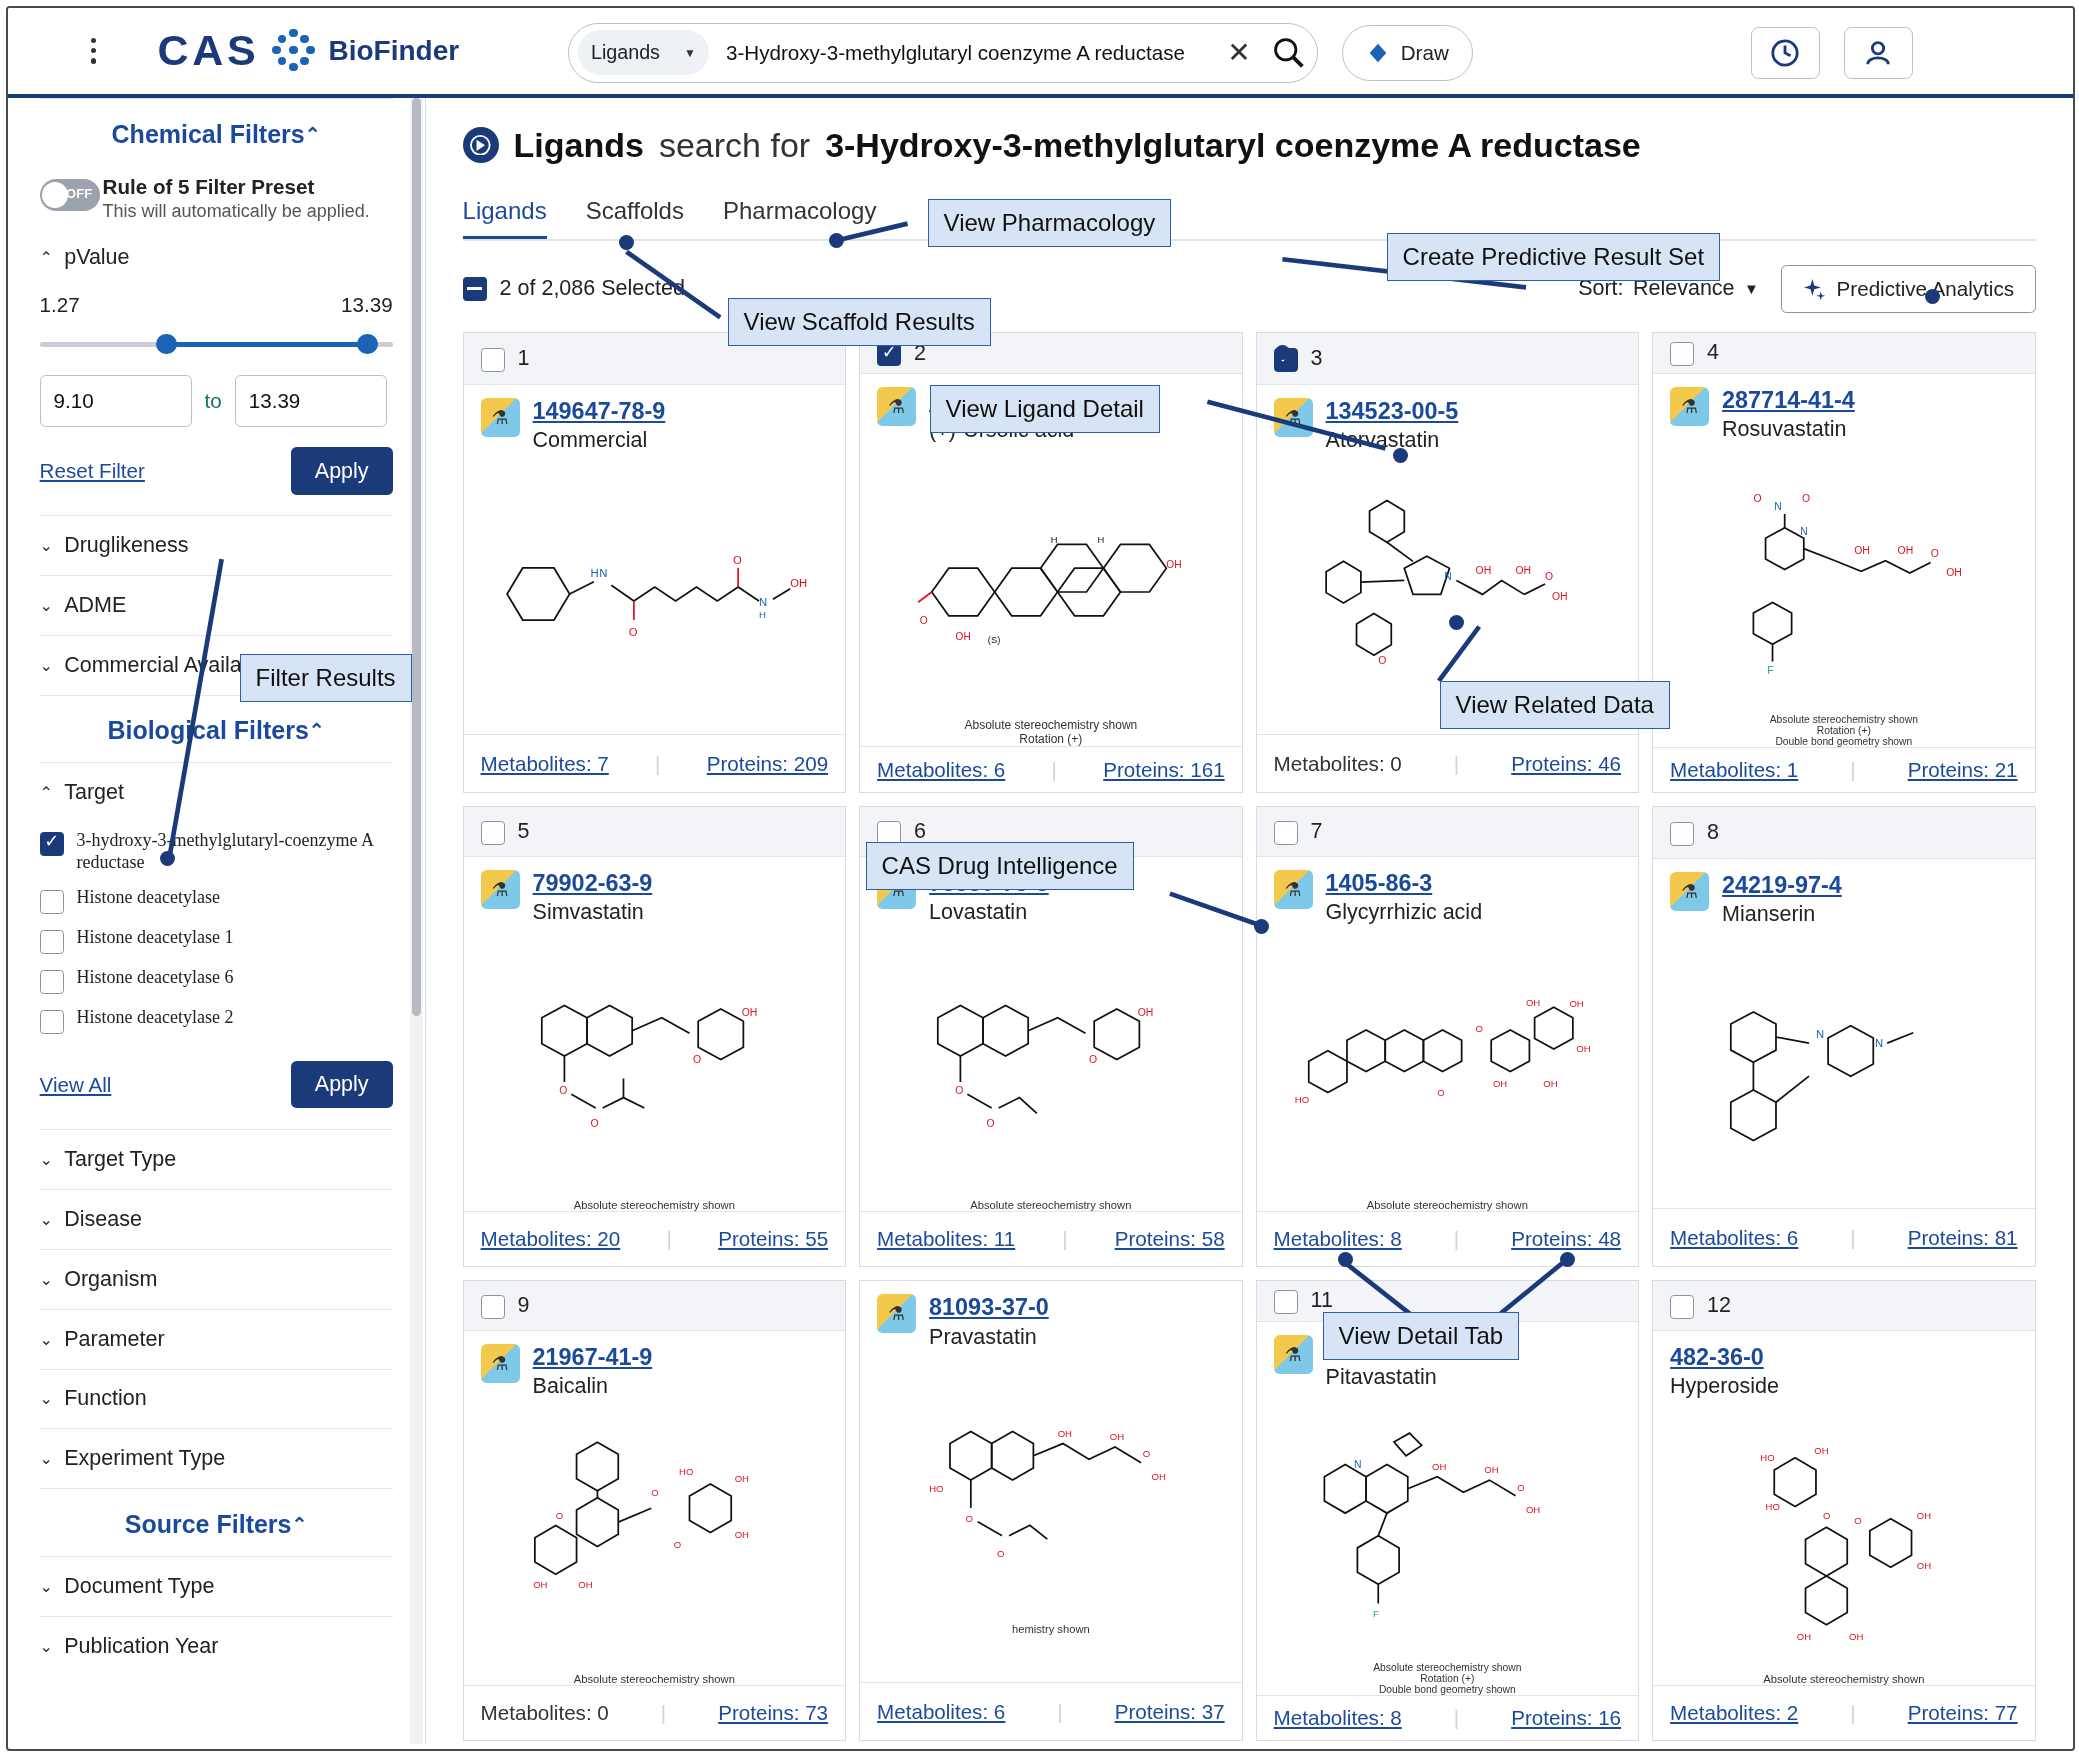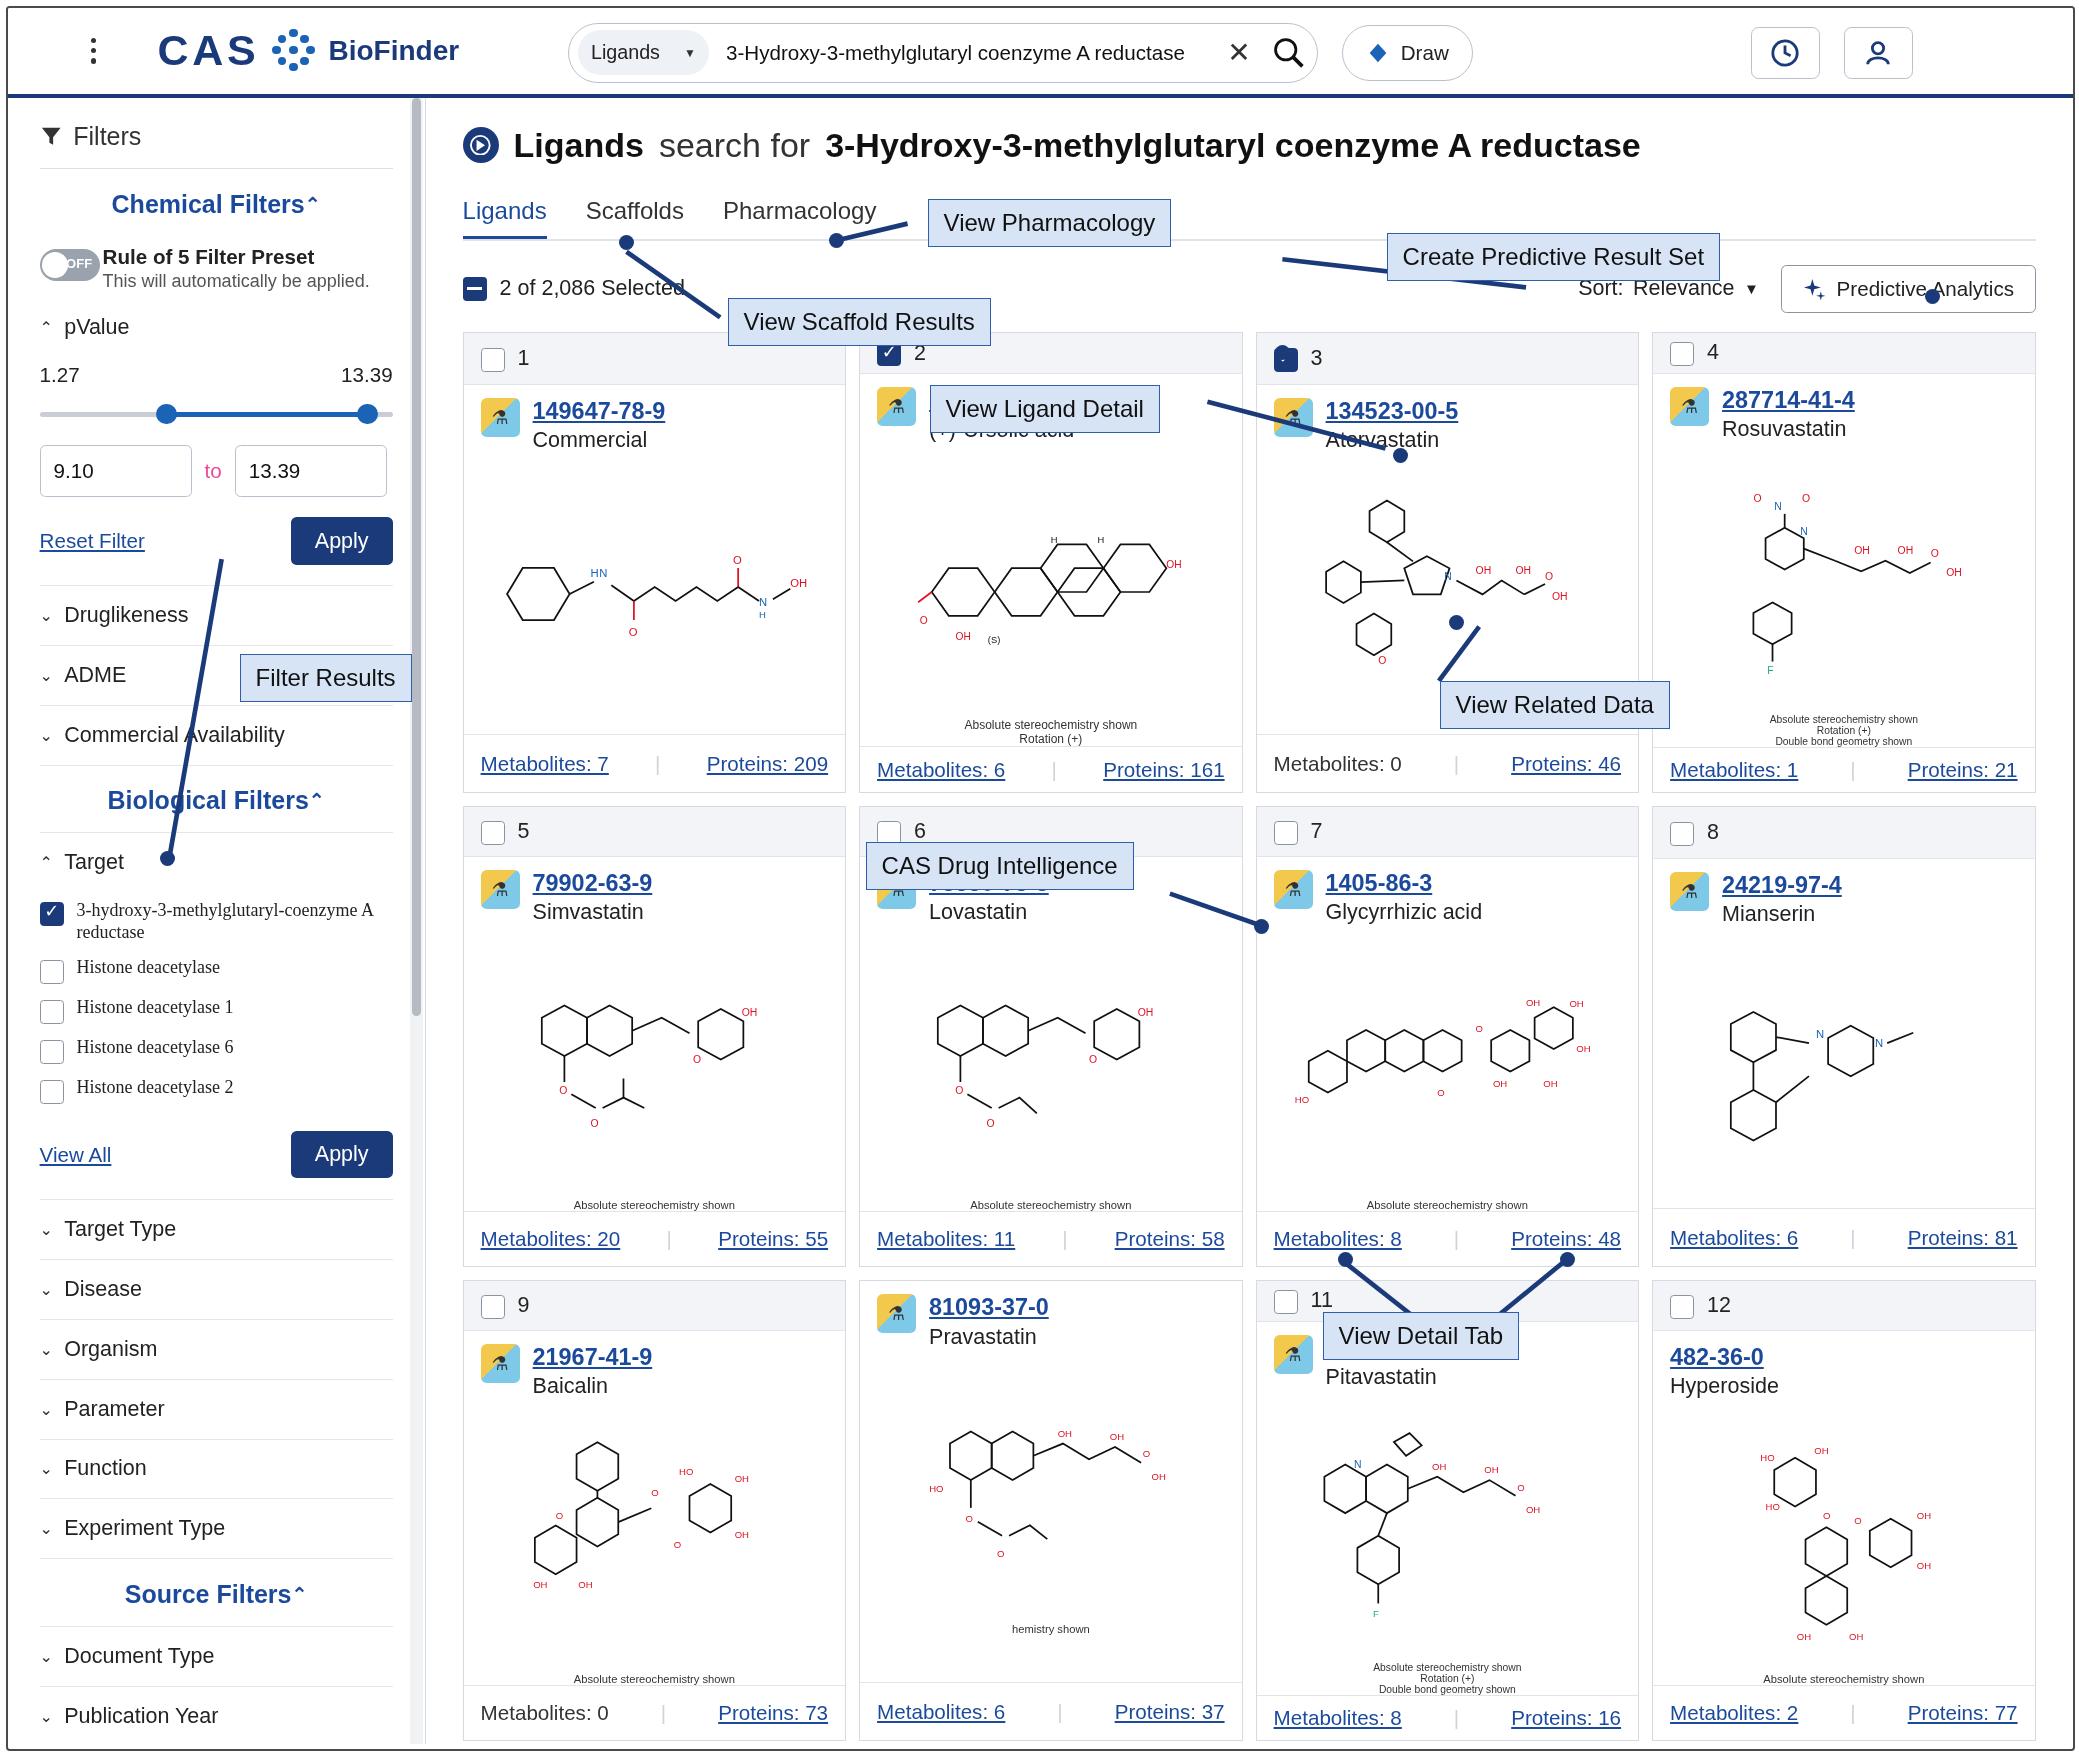--- a/index.html
+++ b/index.html
@@ -109,21 +109,21 @@
   .pv-vals { display:flex; justify-content:space-between; padding: 5.6px 32px 0; font-size: 20.6px; color:#222; }
   .slider { position:relative; margin: 17px 32px 0; height: 20.6px; }
   .slider .track { position:absolute; top:8.4px; left:0; right:0; height:4.7px; background:#c9ced6; border-radius:2.8px;}
   .slider .fill { position:absolute; top:8.4px; left:34%; right:6%; height:4.7px; background:#1b63b5; border-radius:2.8px;}
   .slider .h { position:absolute; top:0; width:20.6px; height:20.6px; border-radius:50%; background:#1b63b5; }
   .range-inputs { display:flex; align-items:center; gap:13px; padding: 20.6px 32px 0; }
   .range-inputs input {
     width: 152px; height: 52px; border:1.9px solid #b9c0cc; border-radius:5.6px;
     font-size: 20.6px; padding: 0 13px; color:#111; font-family:"Liberation Sans", sans-serif;
   }
-  .range-inputs .to { font-size:20.6px; color:#ec4899; }
+  .range-inputs .to { font-size:20.6px; color:#0f766e; }
   .reset-apply { display:flex; align-items:center; justify-content:space-between; padding: 20.6px 32px 20.6px; }
   .link { color:#1b4a9c; text-decoration:underline; font-size:20.6px; cursor:pointer; }
   .apply-btn {
     background:#1b3a7a; color:#fff; border:none; border-radius:5.6px;
     font-size:21.5px; padding: 11.2px 24px; cursor:pointer; font-family:"Liberation Sans", sans-serif;
   }
   .chk-row { display:flex; gap:13px; align-items:flex-start; padding: 6.6px 32px; font-size:18px; color:#222;font-family:Liberation Serif, serif; }
   .cb { width:24px; height:24px; border:1.9px solid #8a93a0; border-radius:3.7px; background:#fff; flex:none; margin-top:2.8px;}
   .cb.on { background:#1b3a7a; border-color:#1b3a7a; position:relative; }
   .cb.on:after { content:"✓"; color:#fff; font-size:18px; position:absolute; left:3.7px; top:-2.8px; }
@@ -254,26 +254,20 @@
       <svg width="30" height="30" viewBox="0 0 32 32">
           <circle cx="16" cy="11" r="6" stroke="#1b3a7a" stroke-width="3" fill="none"></circle>
           <path d="M5 28 C5 19 27 19 27 28" stroke="#1b3a7a" stroke-width="3" fill="none"></path>
         </svg>
     </div>
   </div>
 
   <div class="body-row">
 
     <div class="sidebar">
-      <div class="filters-title">
-        <svg width="22.5" height="22.5" viewBox="0 0 24 24">
-            <path d="M2 3 H22 L14 13 V21 L10 19 V13 Z" fill="#333"></path>
-          </svg>
-        <span>Filters</span>
-      </div>
       <div class="hr"></div>
 
       <div class="section-head">
         <span>Chemical Filters</span>
         <span class="chev">⌃</span>
       </div>
 
       <div class="toggle-row">
         <div class="toggle">
           <div class="knob"></div>

